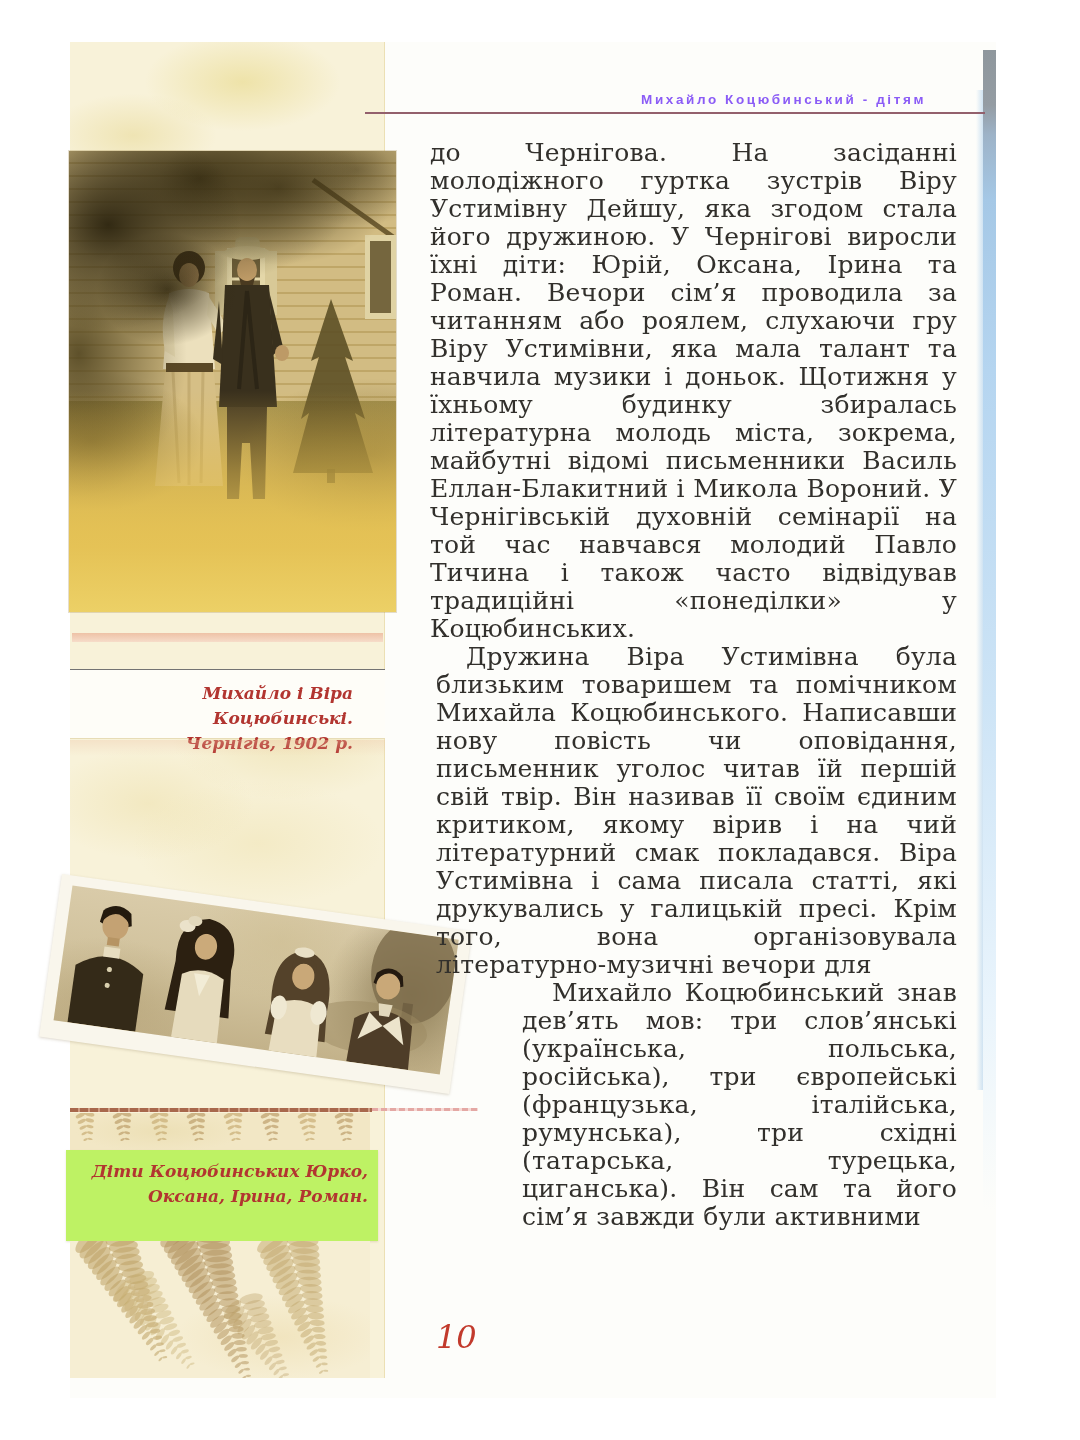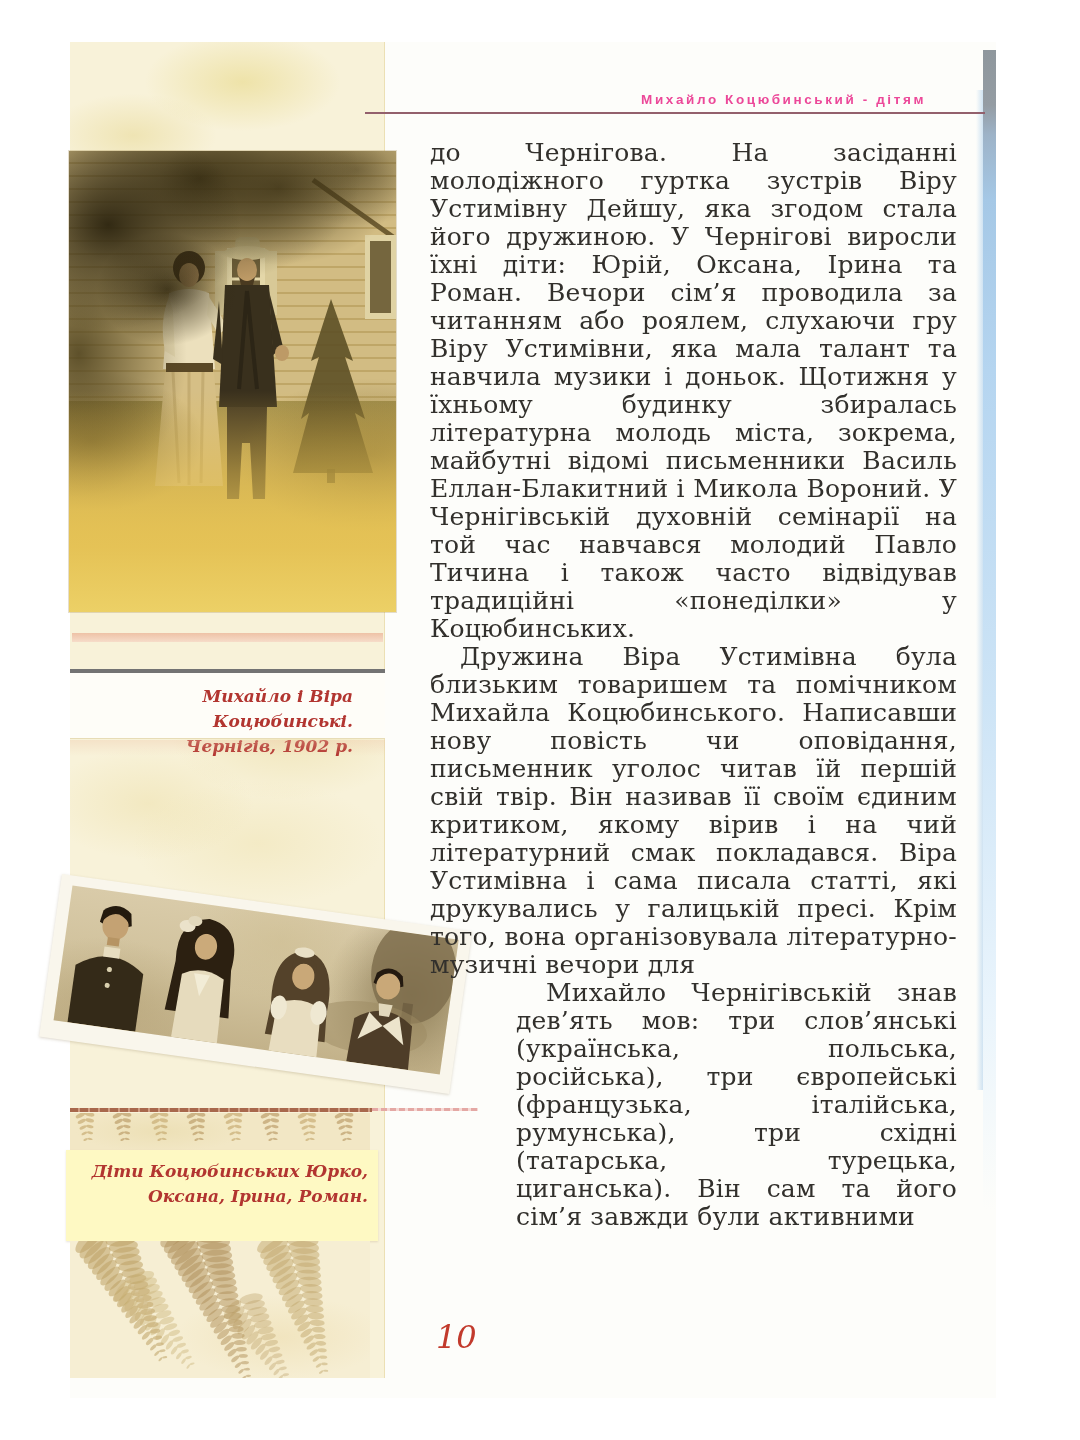--- a/index.html
+++ b/index.html
@@ -40,21 +40,21 @@
       radial-gradient(190px 110px at 92% 66%, rgba(116,98,46,.6), rgba(116,98,46,0) 70%); }
   .p1-fade { position:absolute; inset:0; background:
       linear-gradient(180deg, rgba(226,189,80,0) 52%, rgba(226,189,80,.55) 70%,
                       rgba(230,195,86,.9) 86%, #ecd066 100%); }
   .photo1 svg, .photo2 svg { position:absolute; inset:0; width:100%; height:100%; }
 
   
   .pink-strip1 { left:72px; top:633px; width:311px; height:9px;
     background:linear-gradient(180deg,#eec2a6,#f6dcc9); }
   .caption1-card { left:70px; top:669px; width:315px; height:70px; background:#fefdf8;
-    border-top:4px solid #737373; border-bottom:1px solid #e7dcb6;
+    border-top:1px solid #737373; border-bottom:1px solid #e7dcb6;
     padding:11px 32px 0 10px; text-align:right; }
   .caption { font-family:"DejaVu Serif", serif; font-style:italic; font-weight:bold;
     font-size:17px; line-height:25px; color:#b23530; }
   .pink-tint { left:70px; top:740px; width:315px; height:16px;
     background:linear-gradient(180deg, rgba(238,198,168,.35), rgba(238,198,168,0)); }
 
   
   .photo2-wrap { left:62px; top:874px; width:414px; height:164px; background:#f9f6ec;
     transform:rotate(8deg); transform-origin:left top; padding:10px 12px 18px 12px;
     box-shadow:0 1px 3px rgba(120,100,60,.25); }
@@ -65,43 +65,43 @@
       linear-gradient(180deg,#d9cba9 0%,#cfc09a 60%,#c3b28a 100%); }
 
   
   .dotted-rule { left:70px; top:1108px; width:408px; height:4px; font-size:0; }
   .dotted-rule .seg1 { display:inline-block; width:302px; height:4px;
     background:repeating-linear-gradient(90deg,#a8684c 0 8px,#cf9c82 8px 10px); }
   .dotted-rule .seg2 { display:inline-block; width:106px; height:3px; vertical-align:top;
     background:repeating-linear-gradient(90deg,#e4a8a4 0 6px,#f6d9d5 6px 9px); }
   .fern-top { left:70px; top:1113px; width:300px; height:37px;
     background:radial-gradient(120px 30px at 30% 50%, rgba(235,222,178,.8), rgba(235,222,178,0) 70%), #f2e7c5; }
-  .caption2-card { left:66px; top:1150px; width:312px; height:91px; background:#fef9c3;
+  .caption2-card { left:66px; top:1150px; width:312px; height:91px; background:#bef264;
     padding:9px 10px 0 10px; text-align:right; box-shadow:0 1px 2px rgba(140,115,70,.2); }
   .fern-bottom { left:70px; top:1241px; width:300px; height:137px;
     background:radial-gradient(150px 60px at 70% 70%, rgba(240,226,186,.8), rgba(240,226,186,0) 70%), #f6eed3; }
   .fern-top svg, .fern-bottom svg { position:absolute; inset:0; width:100%; height:100%; }
 
   
   .right-strip { left:983px; top:50px; width:13px; height:1170px;
     background:linear-gradient(180deg,#8f979d 0px,#949ca3 55px,#9db3c8 85px,
       #a5c8e6 150px,#b5d5f0 320px,#cde4f6 650px,#e9f4fc 950px, rgba(255,255,255,0) 1160px); }
   .right-strip::before { content:""; position:absolute; left:-7px; top:40px; width:7px; height:1000px;
     background:linear-gradient(90deg, rgba(170,205,235,0), rgba(170,205,235,.55)); }
 
   
   .page-header { left:430px; top:92px; width:496px; text-align:right;
     font-family:"Liberation Sans", sans-serif; font-size:13.5px; font-weight:600;
-    letter-spacing:2.6px; color:#ec4899; }
+    letter-spacing:2.6px; color:#8b5cf6; }
   .header-rule { left:365px; top:112px; width:620px; height:2px; background:#93606c; }
 
   .body-text { left:430px; top:139px; width:527px; font-size:25px; line-height:28px;
     letter-spacing:0.2px; color:#32302c; text-align:justify; }
   .body-text p { margin:0; }
-  .body-text p.ind { text-indent:30px; }
+  .body-text p.ind { text-indent:30px;margin-left:6px; }
   .wrap-indent { margin-left:86px; }
 
   .page-num { left:436px; top:1318px; font-style:italic; font-size:32px; color:#c23a2c; }
 </style>
 </head>
 <body>
 
 <div class="abs page-scan"></div>
 
 <div class="abs left-col"></div>
@@ -507,17 +507,17 @@
 
 <div class="abs right-strip"></div>
 
 <div class="abs page-header">Михайло Коцюбинський - дітям</div>
 <div class="abs header-rule"></div>
 
 <div class="abs body-text">
   <p>до Чернігова. На засіданні молодіжного гуртка зустрів Віру Устимівну Дейшу, яка згодом стала його дружиною. У Чернігові виросли їхні діти: Юрій, Оксана, Ірина та Роман. Вечори сім’я проводила за читанням або роялем, слухаючи гру Віру Устимівни, яка мала талант та навчила музики і доньок. Щотижня у їхньому будинку збиралась літературна молодь міста, зокрема, майбутні відомі письменники Василь Еллан-Блакитний і Микола Вороний. У Чернігівській духовній семінарії на той час навчався молодий Павло Тичина і також часто відвідував традиційні «понеділки» у Коцюбинських.</p>
   <p class="ind">Дружина Віра Устимівна була близьким товаришем та помічником Михайла Коцюбинського. Написавши нову повість чи оповідання, письменник уголос читав їй першій свій твір. Він називав її своїм єдиним критиком, якому вірив і на чий літературний смак покладався. Віра Устимівна і сама писала статті, які друкувались у галицькій пресі. Крім того, вона організовувала літературно-музичні вечори для</p>
   <div class="wrap-indent">
-    <p class="ind">Михайло Чернігівській знав дев’ять мов: три слов’янські (українська, польська, російська), три європейські (французька, італійська, румунська), три східні (татарська, турецька, циганська). Він сам та його сім’я завжди були активними</p>
+    <p class="ind">Михайло Коцюбинський знав дев’ять мов: три слов’янські (українська, польська, російська), три європейські (французька, італійська, румунська), три східні (татарська, турецька, циганська). Він сам та його сім’я завжди були активними</p>
   </div>
 </div>
 
 <div class="abs page-num">10</div>
 
 </body></html>

